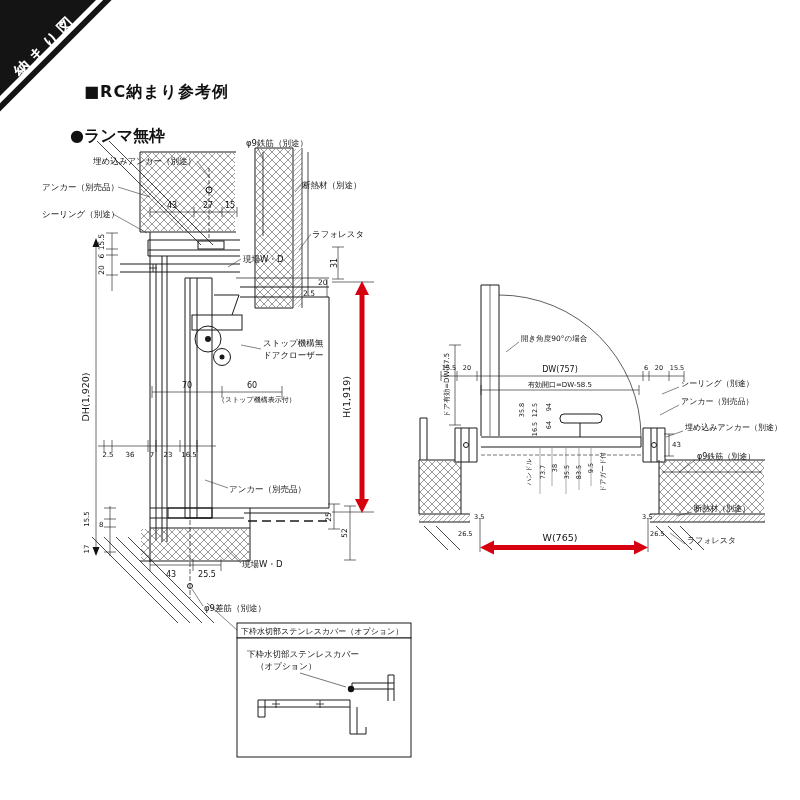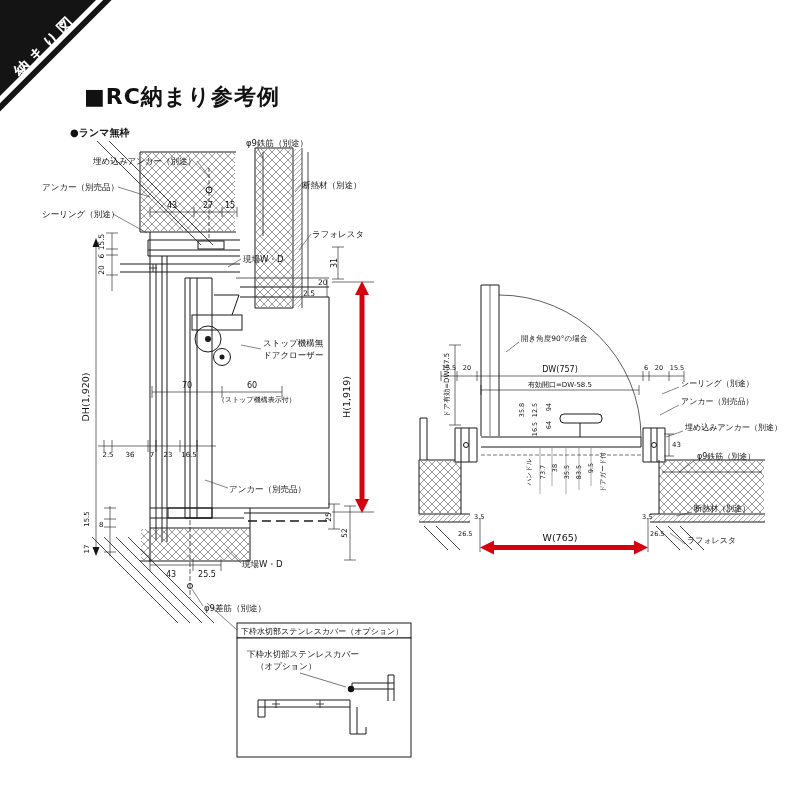--- a/index.html
+++ b/index.html
@@ -3,22 +3,22 @@
 <meta charset="utf-8">
 <style>
   html,body{margin:0;padding:0;background:#fff;}
   .canvas{position:relative;width:800px;height:800px;background:#fff;overflow:hidden;
           font-family:"DejaVu Sans","Liberation Sans",sans-serif;color:#111;}
   .banner{position:absolute;top:0;left:0;width:120px;height:120px;}
   .banner-tri{position:absolute;inset:0;background:#141414;clip-path:polygon(0 0,80% 0,0 80%);}
   .banner-stripe{position:absolute;inset:0;background:#141414;clip-path:polygon(86% 0,93% 0,0 93%,0 86%);}
   .banner-label{position:absolute;left:-16px;top:36px;width:124px;text-align:center;color:#fff;
                 font-size:16px;font-weight:bold;letter-spacing:4px;transform:rotate(-45deg);}
-  .title{position:absolute;left:84px;top:82px;font-size:22px;font-weight:bold;letter-spacing:1px;}
-  .subtitle{position:absolute;left:70px;top:126px;font-size:10px;font-weight:600;}
+  .title{position:absolute;left:84px;top:82px;font-size:16px;font-weight:bold;letter-spacing:1px;}
+  .subtitle{position:absolute;left:70px;top:126px;font-size:16px;font-weight:600;}
   svg{position:absolute;inset:0;}
   svg text{fill:#111;font-family:"DejaVu Sans","Liberation Sans",sans-serif;}
   .t65{font-size:6.5px}.t7{font-size:7px}.t75{font-size:7.5px}
   .t8{font-size:8px}.t85{font-size:8.5px}.t9{font-size:9.5px}
   .mid{text-anchor:middle}
 </style>
 </head>
 <body>
 
 <div class="canvas">

